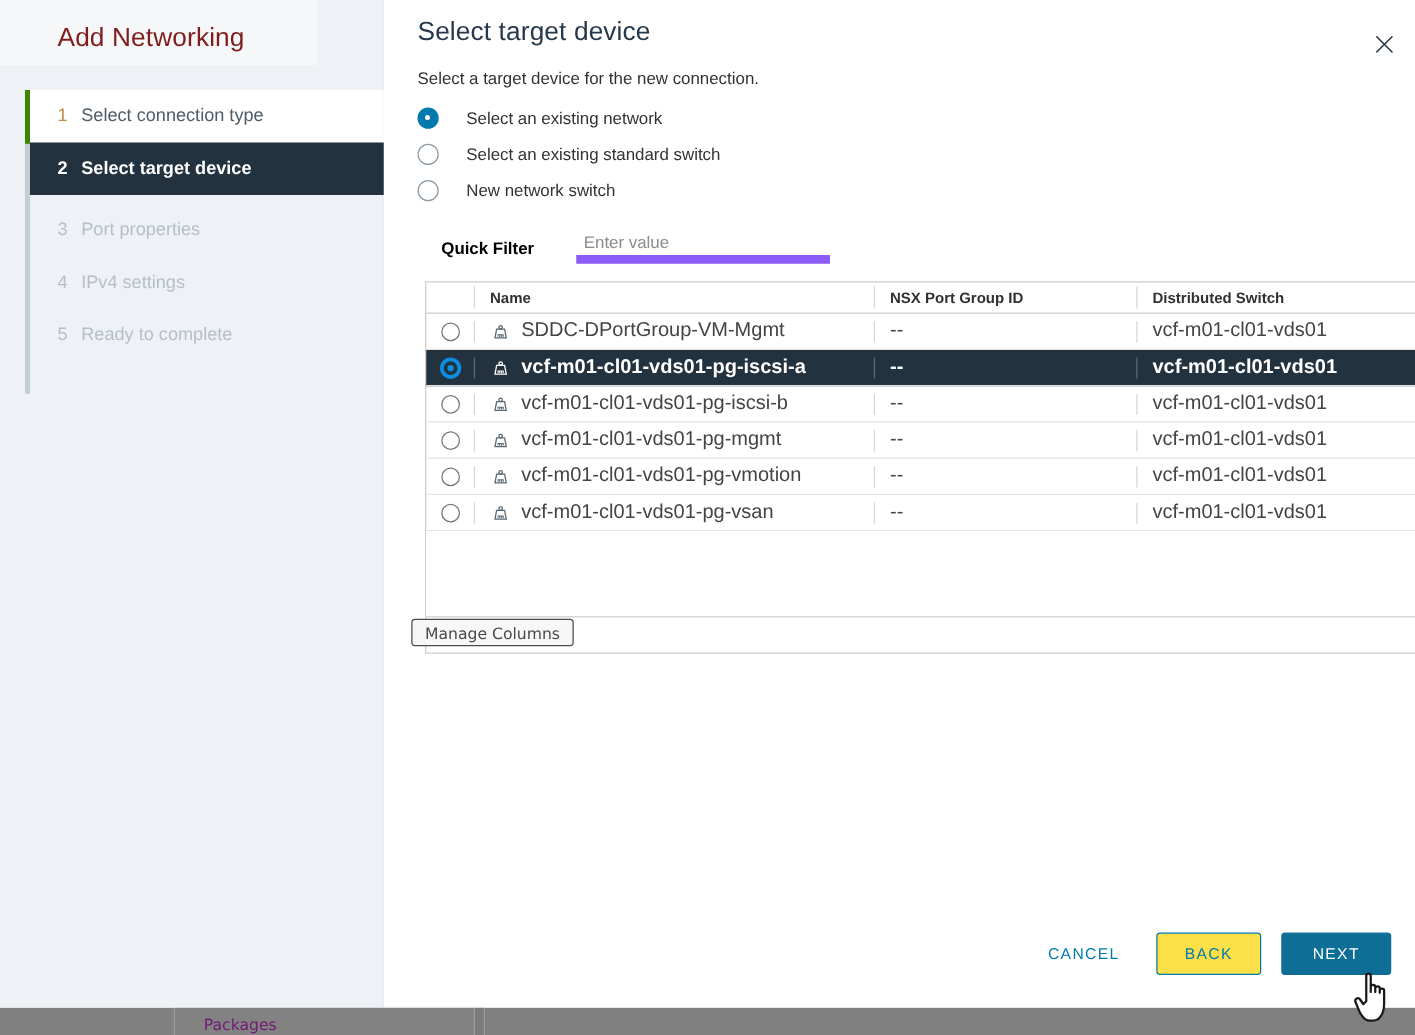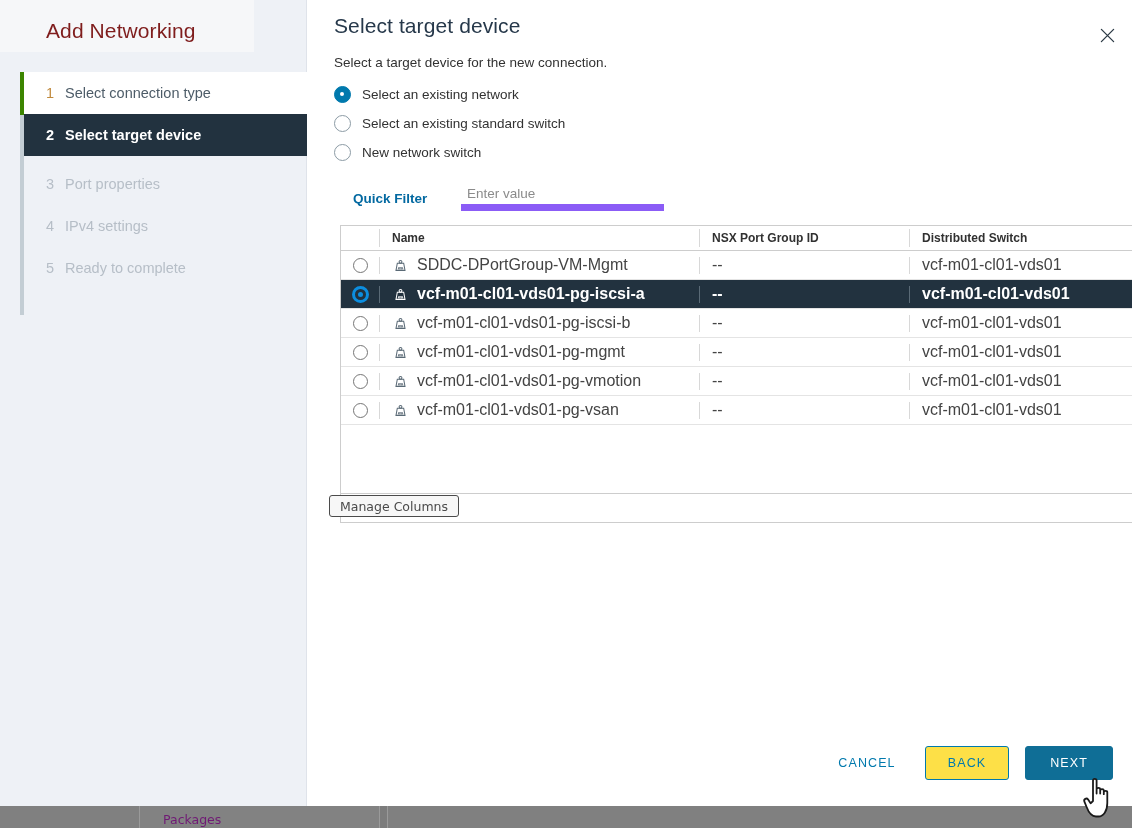--- a/index.html
+++ b/index.html
@@ -112,21 +112,21 @@
   }
   #page-subtitle {
     position: absolute; left: 27px; top: 55px;
     font-size: 13.5px; color: #323232;
   }
 
   
   #radio-group { position: absolute; left: 27px; top: 80px; width: 600px; }
   .radio-row {
     display: flex; align-items: center;
-    height: 29px; cursor: pointer;
+    height: 29px; cursor: pointer; gap: 11px;
   }
   .radio-mark {
     width: 17px; height: 17px; border-radius: 50%;
     border: 1.6px solid #8c9ba5; background: #ffffff;
     flex: none; margin-right: 11px;
     position: relative;
   }
   .radio-row.checked .radio-mark {
     border-color: #0079ad; background: #0079ad;
   }
@@ -136,21 +136,21 @@
     border-radius: 50%; background: #ffffff;
   }
   .radio-label { font-size: 13.5px; color: #323232; }
 
   
   #filter-bar {
     position: absolute; left: 46px; top: 186px;
     width: 400px; display: flex; align-items: flex-end;
   }
   #filter-label {
-    font-size: 13.5px; font-weight: 700; color: #0369a1;
+    font-size: 13.5px; font-weight: 700; color: #000000;
     width: 108px; flex: none; padding-bottom: 5px;
   }
   #filter-input {
     width: 203px; height: 25px;
     border: none; border-bottom: 7px solid #8b5cf6;
     background: transparent; outline: none;
     font-family: "Liberation Sans", sans-serif;
     font-size: 13.5px; color: #323232;
     padding: 0 0 3px 6px;
   }

